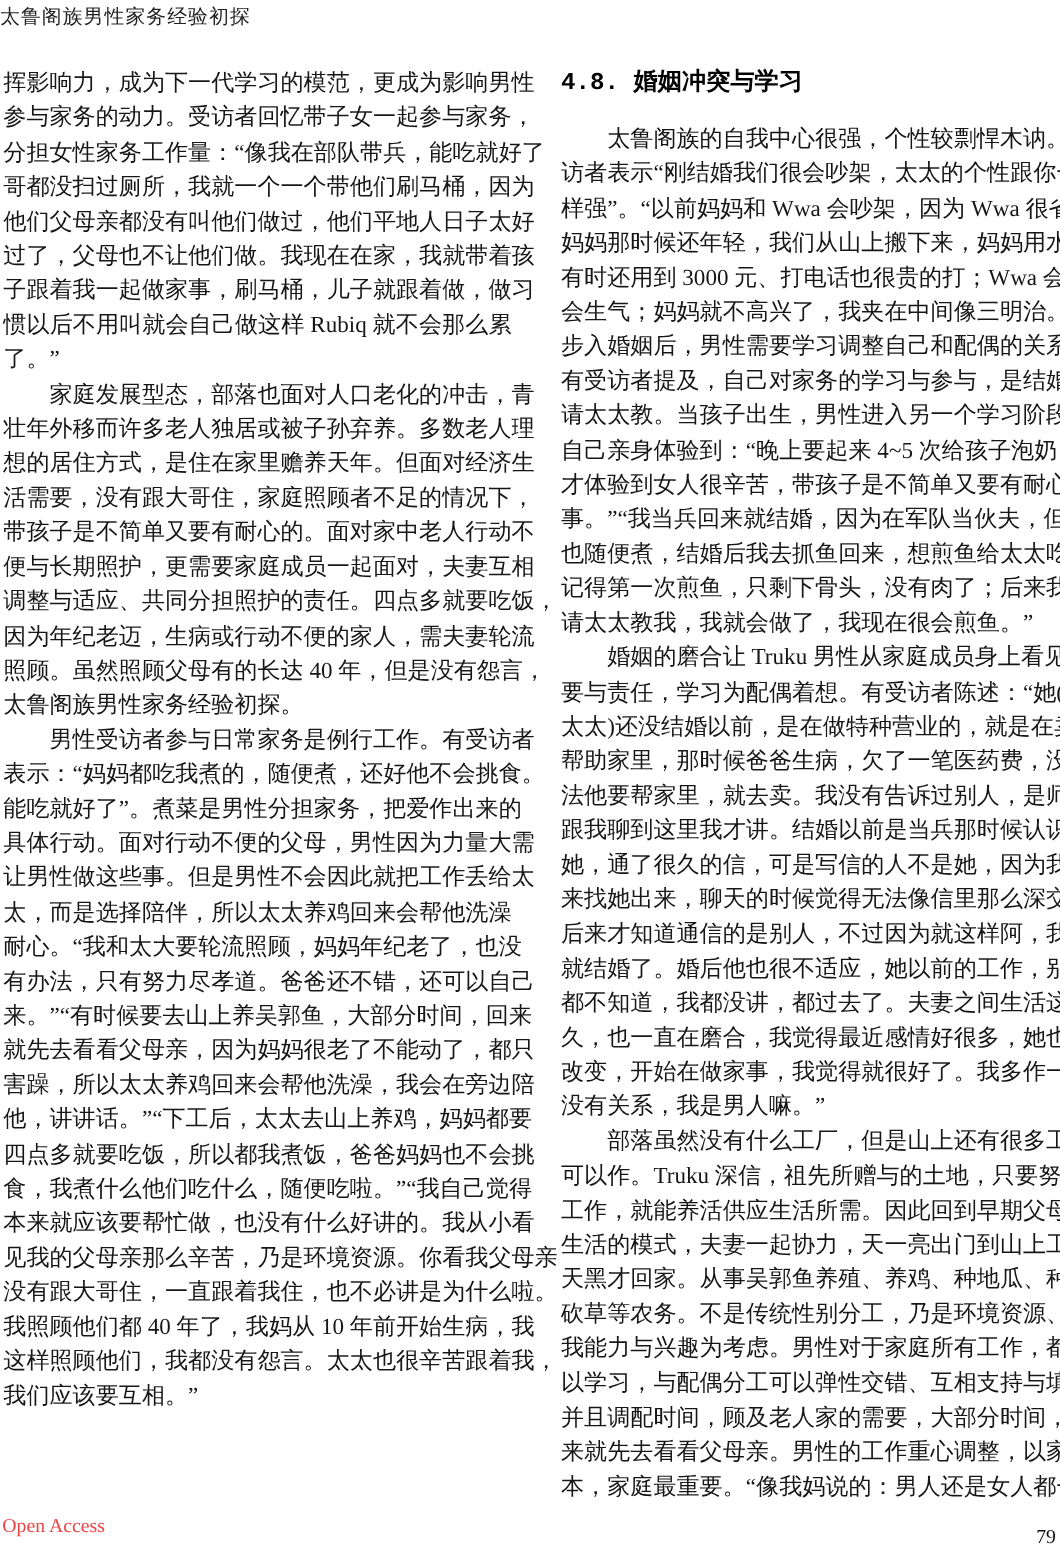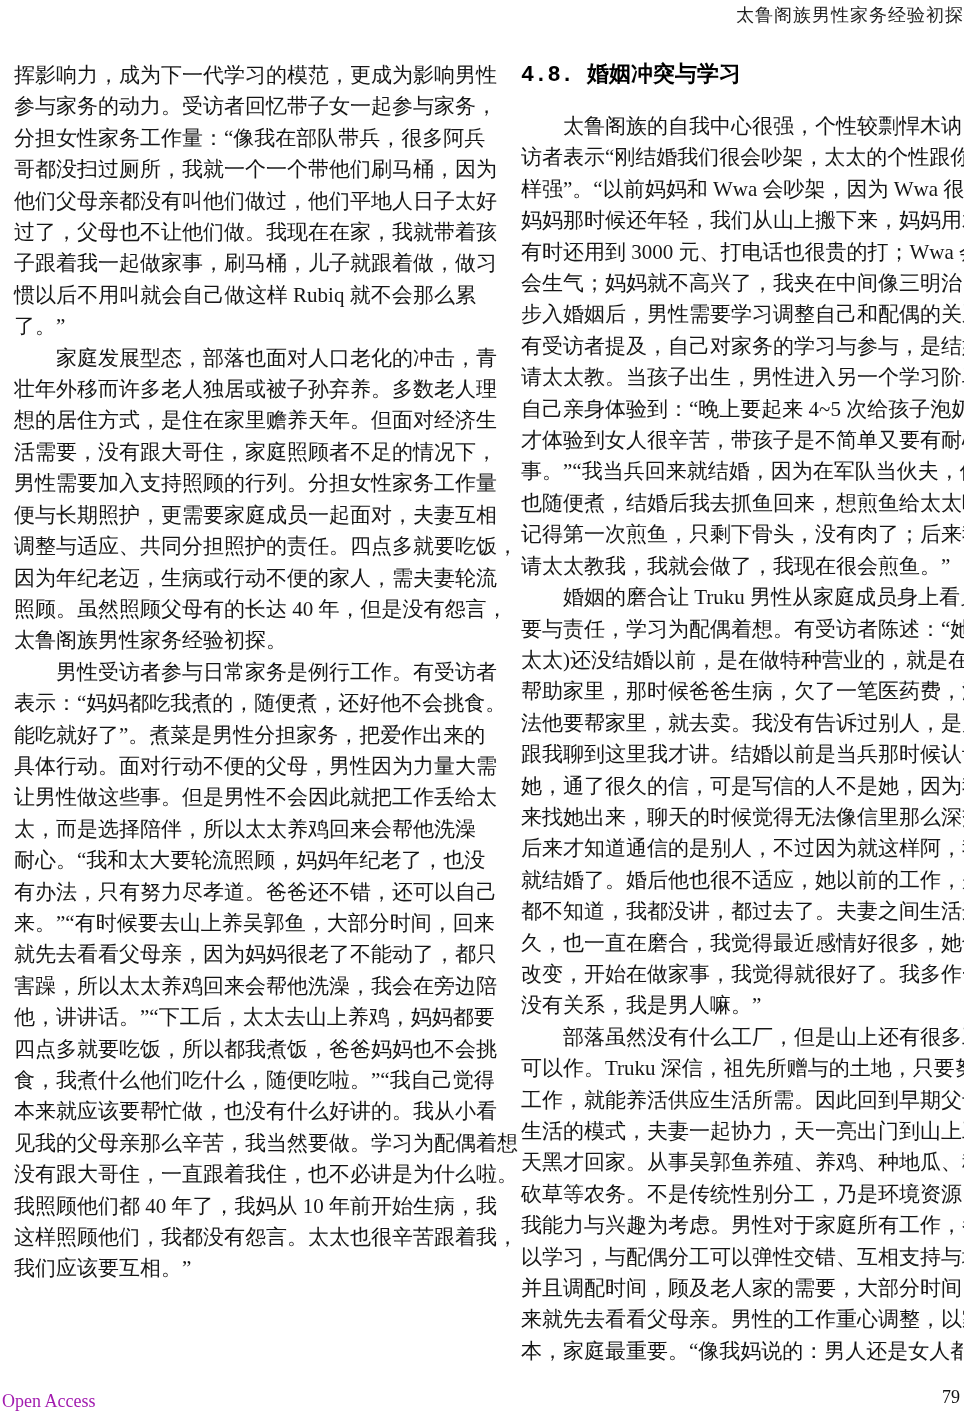--- a/index.html
+++ b/index.html
@@ -14,40 +14,40 @@
     height: 1414px;
     margin: 0 auto;
     background: #ffffff;
     overflow: hidden;
   }
   .header-title {
     position: absolute;
     top: 4px;
     left: 0;
     width: 100%;
-    text-align: right;
+    text-align: left;
     font-size: 18px;
     line-height: 22px;
     color: #222222;
     letter-spacing: 1px;
   }
   .columns {
     position: absolute;
     top: 60px;
     left: 0;
     width: 964px;
     display: flex;
   }
   .col {
     font-size: 21px;
     line-height: 31.4px;
     text-align: justify;
     color: #161616;
   }
-  .col-left  { width: 462px; margin-left: 14px; }
+  .col-left  { width: 462px; margin-left: 3px; }
   .col-right { width: 456px; margin-left: 45px; }
   .section-heading {
     font-family: Liberation Mono, monospace;
     font-weight: bold;
     font-size: 22px;
     line-height: 32px;
     margin-bottom: 19px;
     text-align: left;
     color: #000000;
   }
@@ -59,23 +59,23 @@
   }
   .line.last {
     text-align-last: left;
   }
   .line.indent {
     text-indent: 2em;
   }
   .footer-left {
     position: absolute;
     left: 2px;
-    bottom: 2px;
+    bottom: 16px;
     font-size: 18px;
-    color: #a21caf;
+    color: #ef4444;
   }
   .footer-right {
     position: absolute;
     right: 4px;
     bottom: 6px;
     font-size: 18px;
     color: #111111;
   }
 </style>
 </head>
@@ -84,34 +84,34 @@
 <div class="page">
 
   <div class="header-title">太鲁阁族男性家务经验初探</div>
 
   <div class="columns">
 
     <div class="col col-left">
         <div class="para">
           <div class="line">挥影响力，成为下一代学习的模范，更成为影响男性</div>
           <div class="line">参与家务的动力。受访者回忆带子女一起参与家务，</div>
-          <div class="line">分担女性家务工作量：“像我在部队带兵，很多阿兵</div>
+          <div class="line">分担女性家务工作量：“像我在部队带兵，能吃就好了</div>
           <div class="line">哥都没扫过厕所，我就一个一个带他们刷马桶，因为</div>
           <div class="line">他们父母亲都没有叫他们做过，他们平地人日子太好</div>
           <div class="line">过了，父母也不让他们做。我现在在家，我就带着孩</div>
           <div class="line">子跟着我一起做家事，刷马桶，儿子就跟着做，做习</div>
           <div class="line">惯以后不用叫就会自己做这样 Rubiq 就不会那么累</div>
           <div class="line last">了。”</div>
         </div>
         <div class="para">
           <div class="line indent">家庭发展型态，部落也面对人口老化的冲击，青</div>
           <div class="line">壮年外移而许多老人独居或被子孙弃养。多数老人理</div>
           <div class="line">想的居住方式，是住在家里赡养天年。但面对经济生</div>
           <div class="line">活需要，没有跟大哥住，家庭照顾者不足的情况下，</div>
-          <div class="line">男性需要加入支持照顾的行列。分担女性家务工作量</div>
+          <div class="line">带孩子是不简单又要有耐心的。面对家中老人行动不</div>
           <div class="line">便与长期照护，更需要家庭成员一起面对，夫妻互相</div>
           <div class="line">调整与适应、共同分担照护的责任。四点多就要吃饭，</div>
           <div class="line">因为年纪老迈，生病或行动不便的家人，需夫妻轮流</div>
           <div class="line">照顾。虽然照顾父母有的长达 40 年，但是没有怨言，</div>
           <div class="line last">太鲁阁族男性家务经验初探。</div>
         </div>
         <div class="para">
           <div class="line indent">男性受访者参与日常家务是例行工作。有受访者</div>
           <div class="line">表示：“妈妈都吃我煮的，随便煮，还好他不会挑食。</div>
           <div class="line">能吃就好了”。煮菜是男性分担家务，把爱作出来的</div>
@@ -120,21 +120,21 @@
           <div class="line">太，而是选择陪伴，所以太太养鸡回来会帮他洗澡</div>
           <div class="line">耐心。“我和太大要轮流照顾，妈妈年纪老了，也没</div>
           <div class="line">有办法，只有努力尽孝道。爸爸还不错，还可以自己</div>
           <div class="line">来。”“有时候要去山上养吴郭鱼，大部分时间，回来</div>
           <div class="line">就先去看看父母亲，因为妈妈很老了不能动了，都只</div>
           <div class="line">害躁，所以太太养鸡回来会帮他洗澡，我会在旁边陪</div>
           <div class="line">他，讲讲话。”“下工后，太太去山上养鸡，妈妈都要</div>
           <div class="line">四点多就要吃饭，所以都我煮饭，爸爸妈妈也不会挑</div>
           <div class="line">食，我煮什么他们吃什么，随便吃啦。”“我自己觉得</div>
           <div class="line">本来就应该要帮忙做，也没有什么好讲的。我从小看</div>
-          <div class="line">见我的父母亲那么辛苦，我当然要做。学习为配偶着想</div>
+          <div class="line">见我的父母亲那么辛苦，乃是环境资源。你看我父母亲</div>
           <div class="line">没有跟大哥住，一直跟着我住，也不必讲是为什么啦。</div>
           <div class="line">我照顾他们都 40 年了，我妈从 10 年前开始生病，我</div>
           <div class="line">这样照顾他们，我都没有怨言。太太也很辛苦跟着我，</div>
           <div class="line last">我们应该要互相。”</div>
         </div>
       </div>
 
     <div class="col col-right">
       <div class="section-heading">4.8. 婚姻冲突与学习</div>
       <div>

